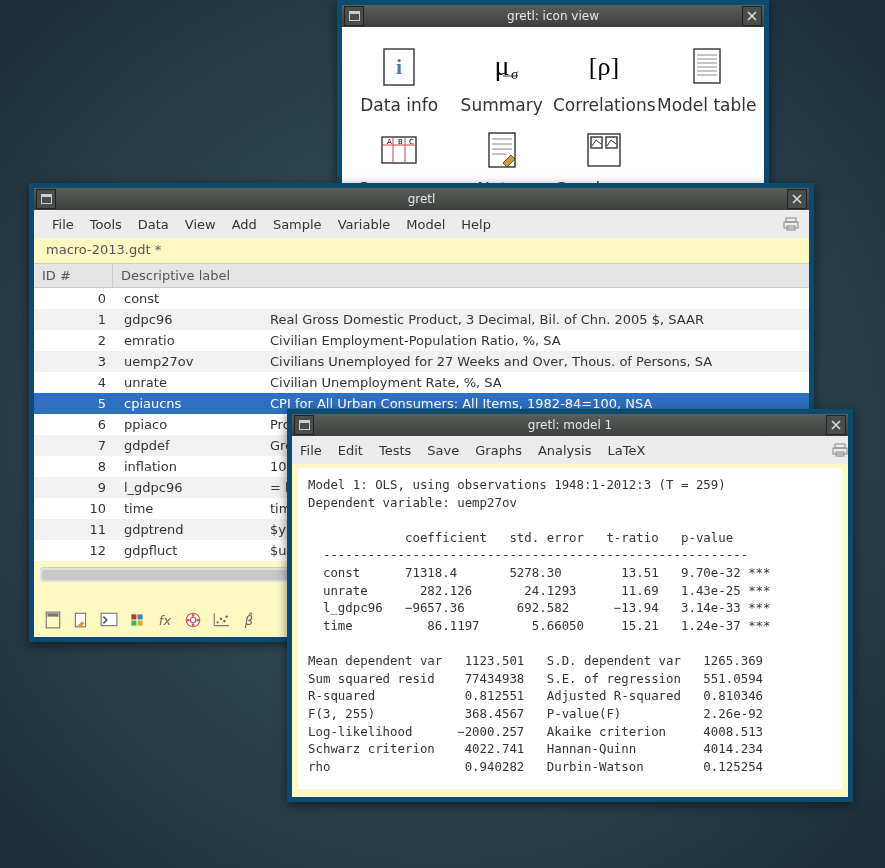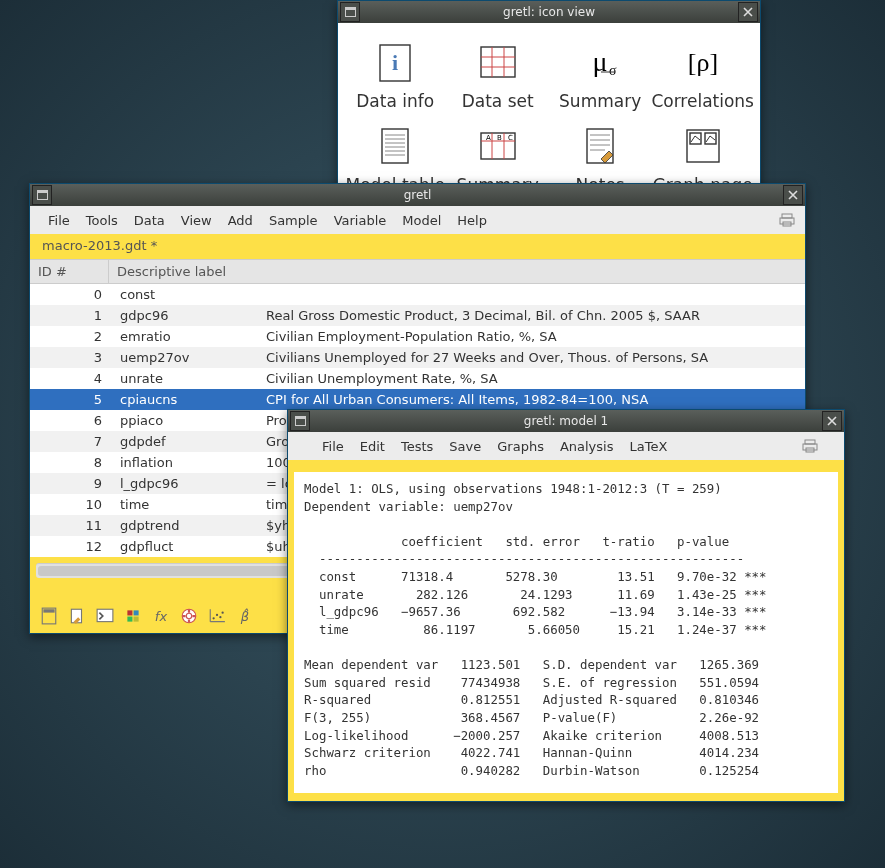--- a/index.html
+++ b/index.html
@@ -8,22 +8,22 @@
     height: 868px;
     background: radial-gradient(ellipse at center, #3a5866 0%, #1c2e38 100%);
     font-family: "DejaVu Sans", "Liberation Sans", sans-serif;
     font-size: 13px;
     color: #333;
     position: relative;
     overflow: hidden;
   }
   .win {
     position: absolute;
-    background: #fde047;
-    border: 1px solid #0c4a6e;
+    background: #fef9c3;
+    border: 5px solid #0c4a6e;
     box-shadow: 0 3px 10px rgba(0,0,0,0.5);
   }
   .titlebar {
     height: 22px;
     background: linear-gradient(#5a5f5b, #3b3f3b);
     display: flex;
     align-items: center;
     color: #e8e8e8;
     font-size: 12px;
     position: relative;
@@ -74,23 +74,23 @@
   .cell-name { width: 130px; padding: 3px 8px; }
   .cell-label { flex:1; padding: 3px 8px; white-space:nowrap; overflow:hidden; }
   .scrollbar { height: 14px; background:#e0e0e0; border-top:1px solid #ccc; margin: 6px 6px 0; border-radius:3px; position:relative; }
   .scrollbar::after { content:""; position:absolute; left:2px; top:2px; right:20px; bottom:2px; background:#c8c8c8; border-radius:3px; }
   .status { text-align:center; padding: 5px 0 5px 220px; color:#444; font-size:13px; }
   .toolbar { display:flex; gap: 10px; padding: 4px 10px 8px; align-items:center; }
   .tool { width:18px; height:18px; display:flex; align-items:center; justify-content:center; font-size:13px; color:#555; }
 
   
   #win-model { left: 287px; top: 409px; width: 556px; }
-  #win-model .menubar { padding: 6px 26px; }
+  #win-model .menubar { padding: 6px 0; }
   .model-body {
-    background:#fff; margin: 12px 6px 8px; padding: 8px 10px 14px;
+    background:#fff; margin: 4px 6px 8px; padding: 8px 10px 14px;
     font-family: "DejaVu Sans Mono", Menlo, Consolas, monospace;
     font-size: 12.4px; color:#333; white-space: pre; line-height: 1.42;
     overflow:hidden;
   }
 </style>
 </head>
 <body>
 
 <div class="win" id="win-icon">
   <div class="titlebar">
@@ -105,29 +105,20 @@
   <div class="iconview-body">
     <div class="icon-grid" id="icon-grid">
         <div class="icon-cell">
           <div class="icon48">
             <svg viewBox="0 0 42 42">
               <rect x="6" y="4" width="30" height="36" stroke="#333" stroke-width="1.4" fill="none"></rect>
               <text x="21" y="29" text-anchor="middle" font-family="serif" font-size="22" fill="#4a7ab5" font-weight="bold">i</text>
             </svg>
           </div>
     <div class="label">Data info</div>
-        </div>
-        <div class="icon-cell">
-          <div class="icon48">
-            <svg viewBox="0 0 42 42">
-              <rect x="4" y="6" width="34" height="30" stroke="#333" stroke-width="1.4" fill="none"></rect>
-              <path d="M4 16 H38 M4 26 H38 M15 6 V36 M27 6 V36" stroke="#c44" stroke-width="1"></path>
-            </svg>
-          </div>
-    <div class="label">Data set</div>
         </div>
         <div class="icon-cell">
           <div class="icon48">
             <svg viewBox="0 0 42 42">
               <text x="21" y="30" text-anchor="middle" font-family="serif" font-size="28">μ</text>
               <text x="30" y="34" font-family="serif" font-size="14">σ</text>
               <line x1="22" y1="31" x2="36" y2="31" stroke="#333"></line>
             </svg>
           </div>
     <div class="label">Summary</div>

